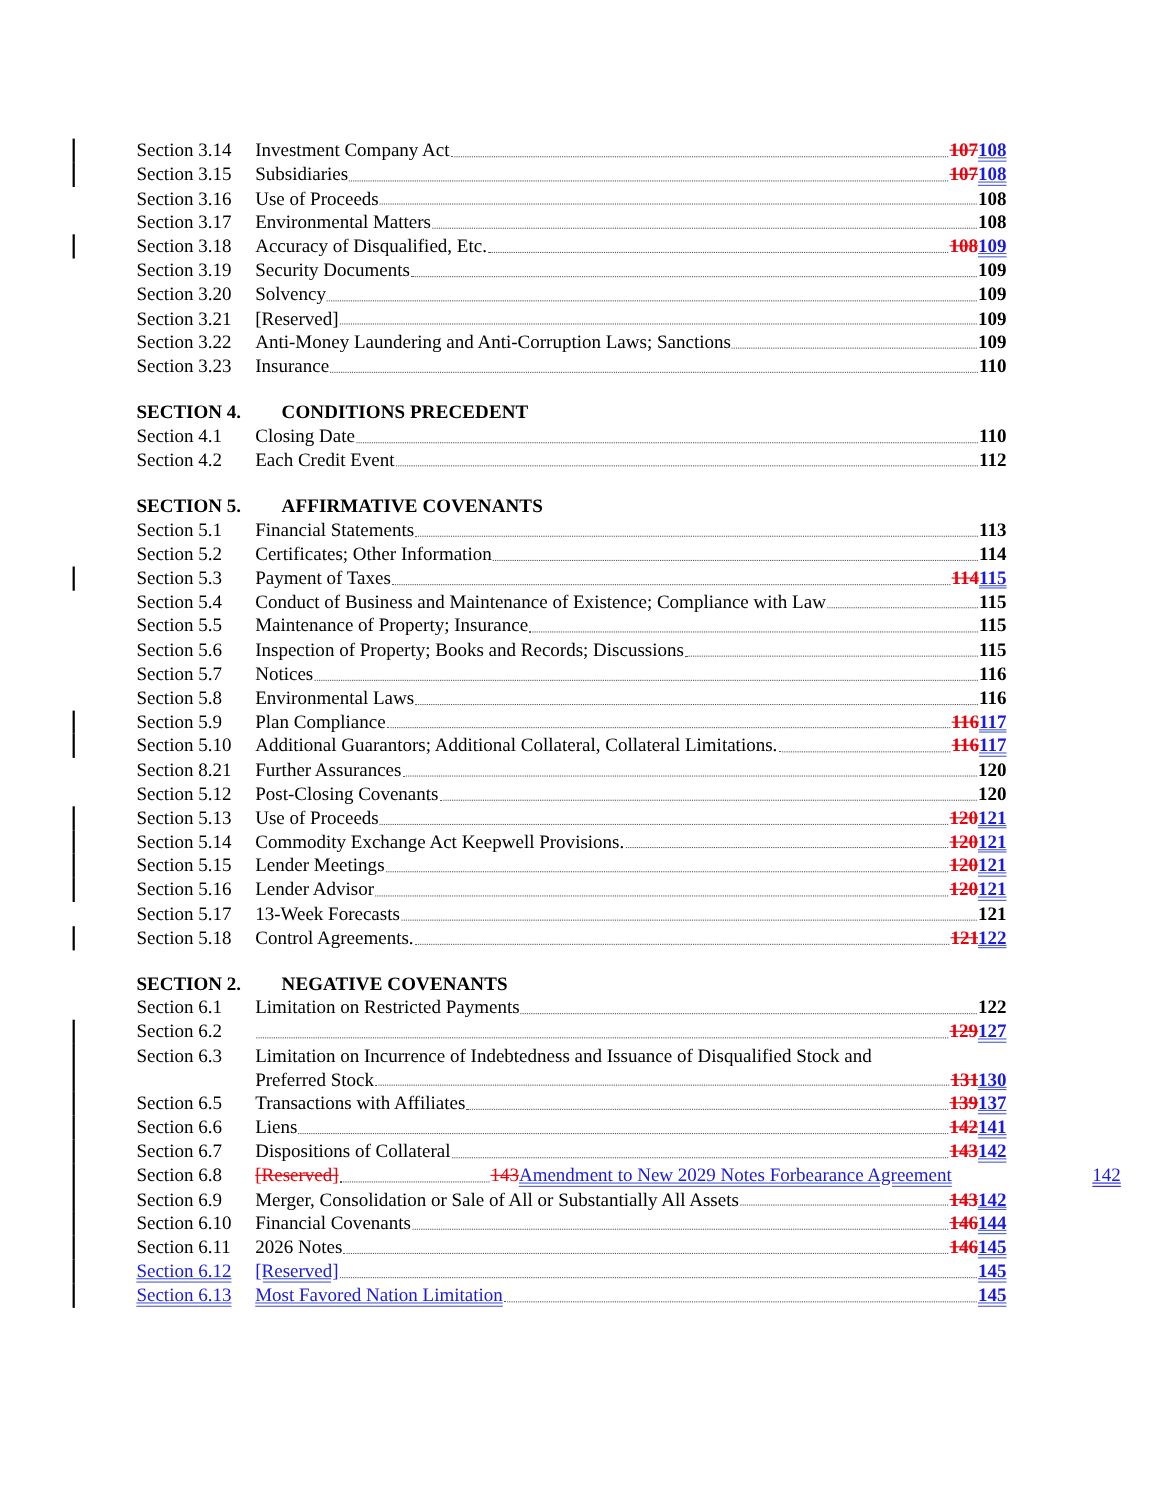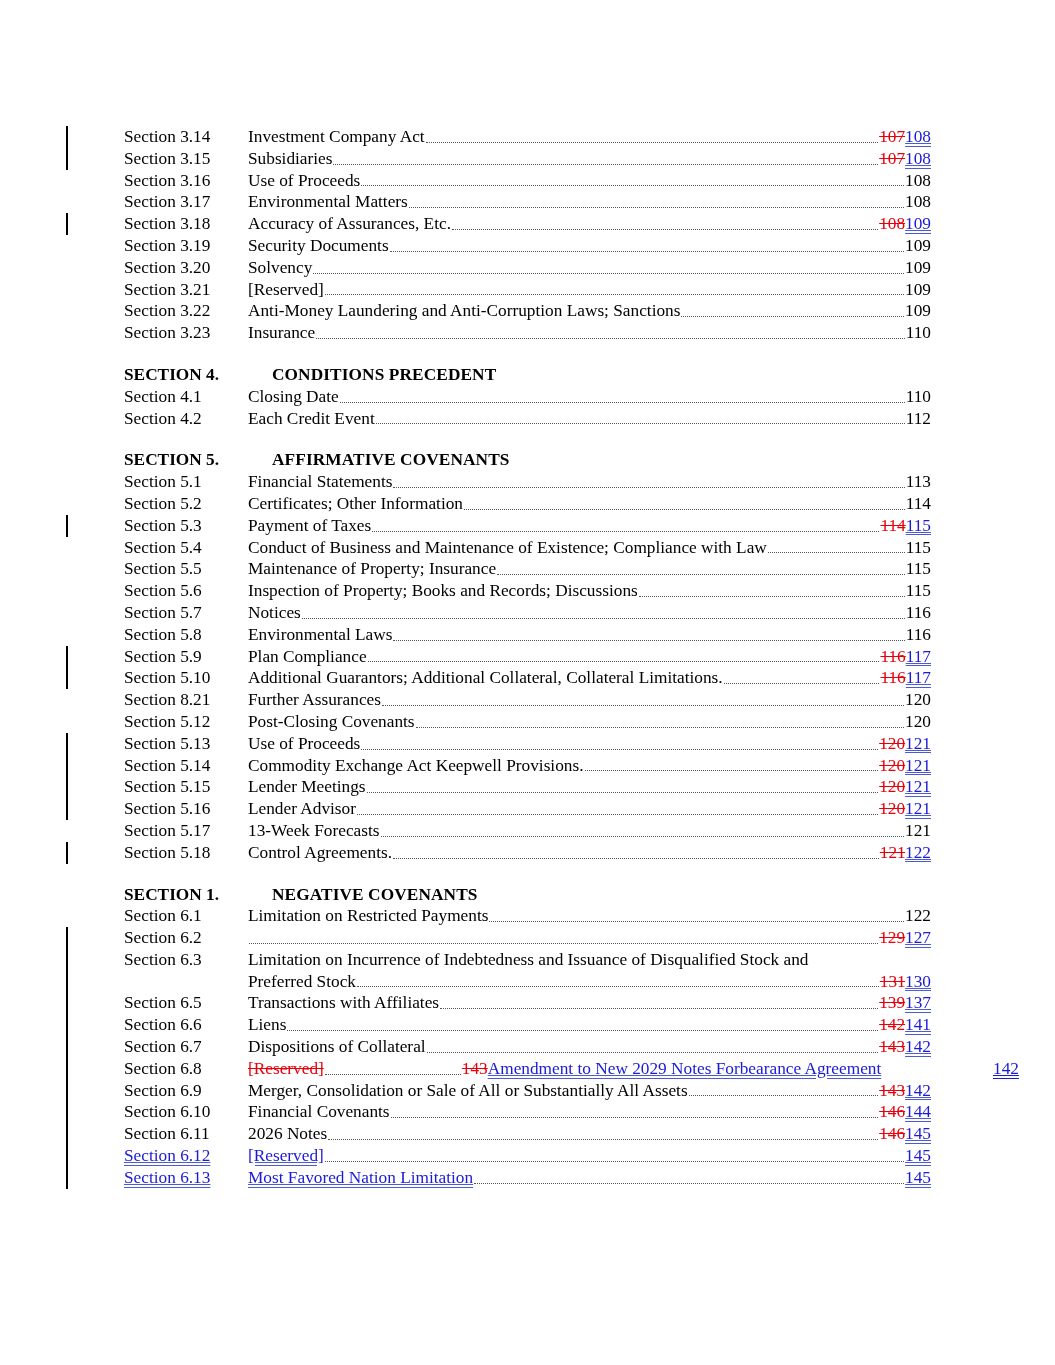--- a/index.html
+++ b/index.html
@@ -14,29 +14,29 @@
     white-space: nowrap;
   }
   .row.tall { height: 43.6px; }
   .row.gap { margin-top: 20px; font-weight: bold; }
   .bar {
     position: absolute; left: 66px; top: 0; width: 2px; height: 100%;
     background: #000;
   }
   .num { position: absolute; left: 124px; top: 0; }
   .body {
-    position: absolute; left: 248px; top: 0; width: 683px; height: 100%;
+    position: absolute; left: 232px; top: 0; width: 683px; height: 100%;
   }
   .line { display: flex; align-items: flex-end; height: 21.8px; }
   .title { flex: 0 0 auto; }
   .leader {
     flex: 1 1 auto; border-bottom: 1px dotted #555; margin: 0 1px 5px 1px;
     min-width: 8px;
   }
-  .pg { flex: 0 0 auto; text-align: right; }
+  .pg { flex: 0 0 auto; text-align: right; font-weight: bold; }
   .del { color: #e8000b; text-decoration: line-through; }
   .ins { color: #1a1ad8; text-decoration: underline double; text-decoration-color: #4a5ad8; }
   .extra-pg {
     position: absolute; left: 993px; top: 0;
     color: #1a1ad8; text-decoration: underline double;
   }
   .heading .title { letter-spacing: 0.1px; margin-left: 24px; }
 </style>
 </head>
 <body>
@@ -82,21 +82,21 @@
           <span class="leader"></span>
           <span class="pg"><span>108</span></span>
         </div>
       </div>
     </div>
     <div class="row">
       <span class="bar"></span>
       <span class="num">Section 3.18</span>
       <div class="body">
         <div class="line">
-          <span class="title">Accuracy of Assurances, Etc.</span>
+          <span class="title">Accuracy of Disqualified, Etc.</span>
           <span class="leader"></span>
           <span class="pg"><span class="del">108</span><span class="ins">109</span></span>
         </div>
       </div>
     </div>
     <div class="row">
       <span class="num">Section 3.19</span>
       <div class="body">
         <div class="line">
           <span class="title">Security Documents</span>
@@ -363,21 +363,21 @@
       <span class="num">Section 5.18</span>
       <div class="body">
         <div class="line">
           <span class="title">Control Agreements.</span>
           <span class="leader"></span>
           <span class="pg"><span class="del">121</span><span class="ins">122</span></span>
         </div>
       </div>
     </div>
     <div class="row heading gap">
-      <span class="num">SECTION 1.</span>
+      <span class="num">SECTION 2.</span>
       <div class="body">
         <div class="line">
           <span class="title">NEGATIVE COVENANTS</span>
         </div>
       </div>
     </div>
     <div class="row">
       <span class="num">Section 6.1</span>
       <div class="body">
         <div class="line">

